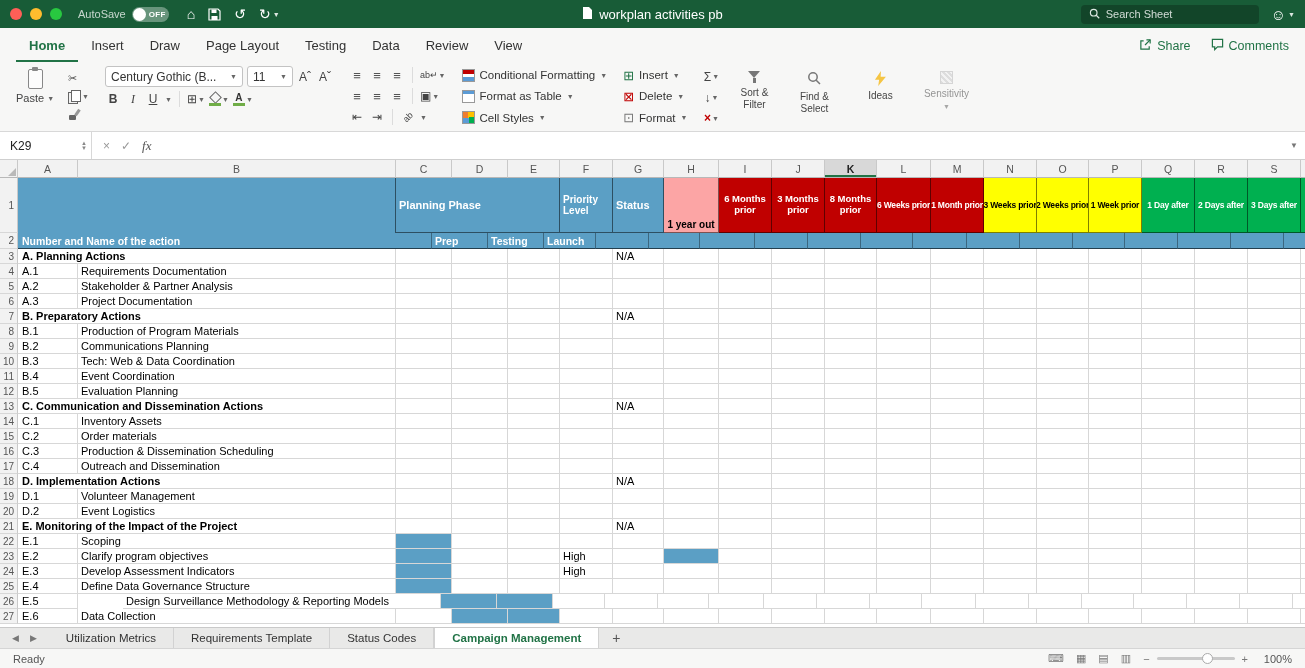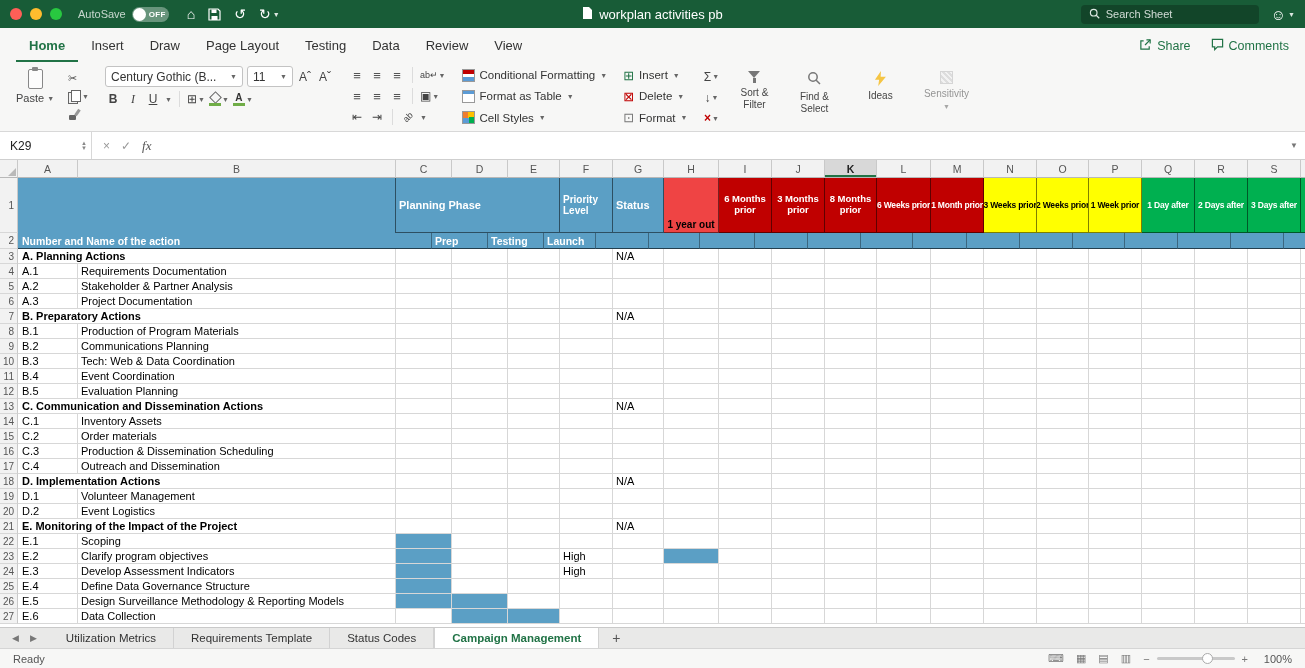--- a/index.html
+++ b/index.html
@@ -111,21 +111,21 @@
   .gut{width:18px;height:100%;background:#F2F2F2;border-right:1px solid #C9C9C9;border-bottom:1px solid #D7D7D7;color:#555;font-size:10px;display:flex;align-items:center;justify-content:flex-end;padding-right:3px;flex:none}
   .cell{height:100%;border-right:1px solid #D7D7D7;border-bottom:1px solid #D7D7D7;background:#fff;font-size:11px;color:#000;display:flex;align-items:center;padding:0 3px;overflow:hidden;white-space:nowrap;flex:none}
   .cell.ca{padding-left:4px}
   .cell.sec{font-weight:bold;padding-left:4px}
   .cell.fillb{background:var(--blue)}
   .hc{height:100%;color:#fff;font-weight:bold;font-size:10.5px;border-right:1px solid rgba(0,0,0,.5);border-bottom:1px solid rgba(0,0,0,.5);display:flex;align-items:center;justify-content:center;padding:0 3px;overflow:hidden;flex:none;text-align:center}
   .bg-blue{background:var(--blue)}
   .bg-red{background:var(--red)}
   .bg-yellow{background:var(--yellow);color:#000}
   .bg-green{background:var(--cellgreen)}
-  .bg-white{background:#ef4444;color:#000}
+  .bg-white{background:#fca5a5;color:#000}
   .hc.left{justify-content:flex-start;text-align:left;font-size:11px}
   .hc.wrap{white-space:normal;line-height:1.15;font-size:9.5px}
   .hc.left.wrap{font-size:10px}
   .hc.small{font-size:8.5px;white-space:nowrap;letter-spacing:-.2px}
   .hc.bottom{align-items:flex-end;padding-bottom:2px;font-size:10px}
   .hc.abm{border-bottom:none}
   .h2{height:100%;background:var(--blue);color:#fff;font-weight:bold;font-size:10.5px;border-right:1px solid rgba(0,0,0,.35);border-bottom:1px solid rgba(0,0,0,.6);display:flex;align-items:center;padding:0 3px;overflow:hidden;white-space:nowrap;flex:none}
   .h2.abcell{align-items:flex-end;padding-bottom:1px;padding-left:4px}
 
   
@@ -986,21 +986,21 @@
         <div class="cell" style="width: 52px;"></div>
         <div class="cell" style="width: 53px;"></div>
         <div class="cell" style="width: 53px;"></div>
         <div class="cell" style="width: 53px;"></div>
         <div class="cell" style="width: 53px;"></div>
         <div class="cell" style="width: 10px;"></div>
       </div>
       <div class="row rd">
         <div class="gut">26</div>
         <div class="cell ca" style="width: 60px;">E.5</div>
-        <div class="cell" style="width: 318px;">Design Surveillance Methodology &amp; Reporting Models</div>
+        <div class="cell" style="width: 318px; margin-left: 45px;">Design Surveillance Methodology &amp; Reporting Models</div>
         <div class="cell fillb" style="width: 56px;"></div>
         <div class="cell fillb" style="width: 56px;"></div>
         <div class="cell" style="width: 52px;"></div>
         <div class="cell" style="width: 53px;"></div>
         <div class="cell" style="width: 51px;"></div>
         <div class="cell" style="width: 55px;"></div>
         <div class="cell" style="width: 53px;"></div>
         <div class="cell" style="width: 53px;"></div>
         <div class="cell" style="width: 52px;"></div>
         <div class="cell" style="width: 54px;"></div>

